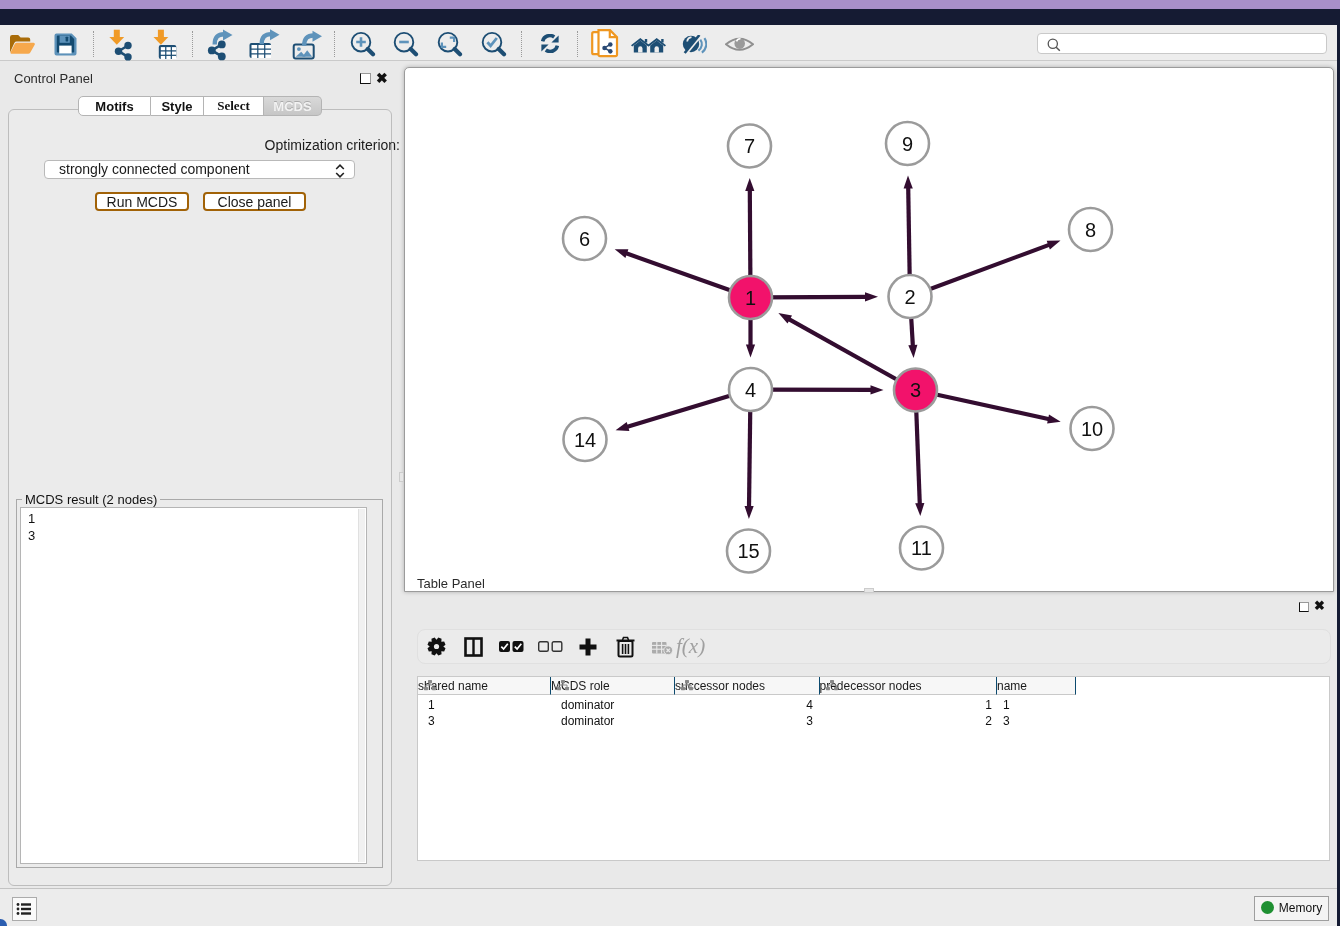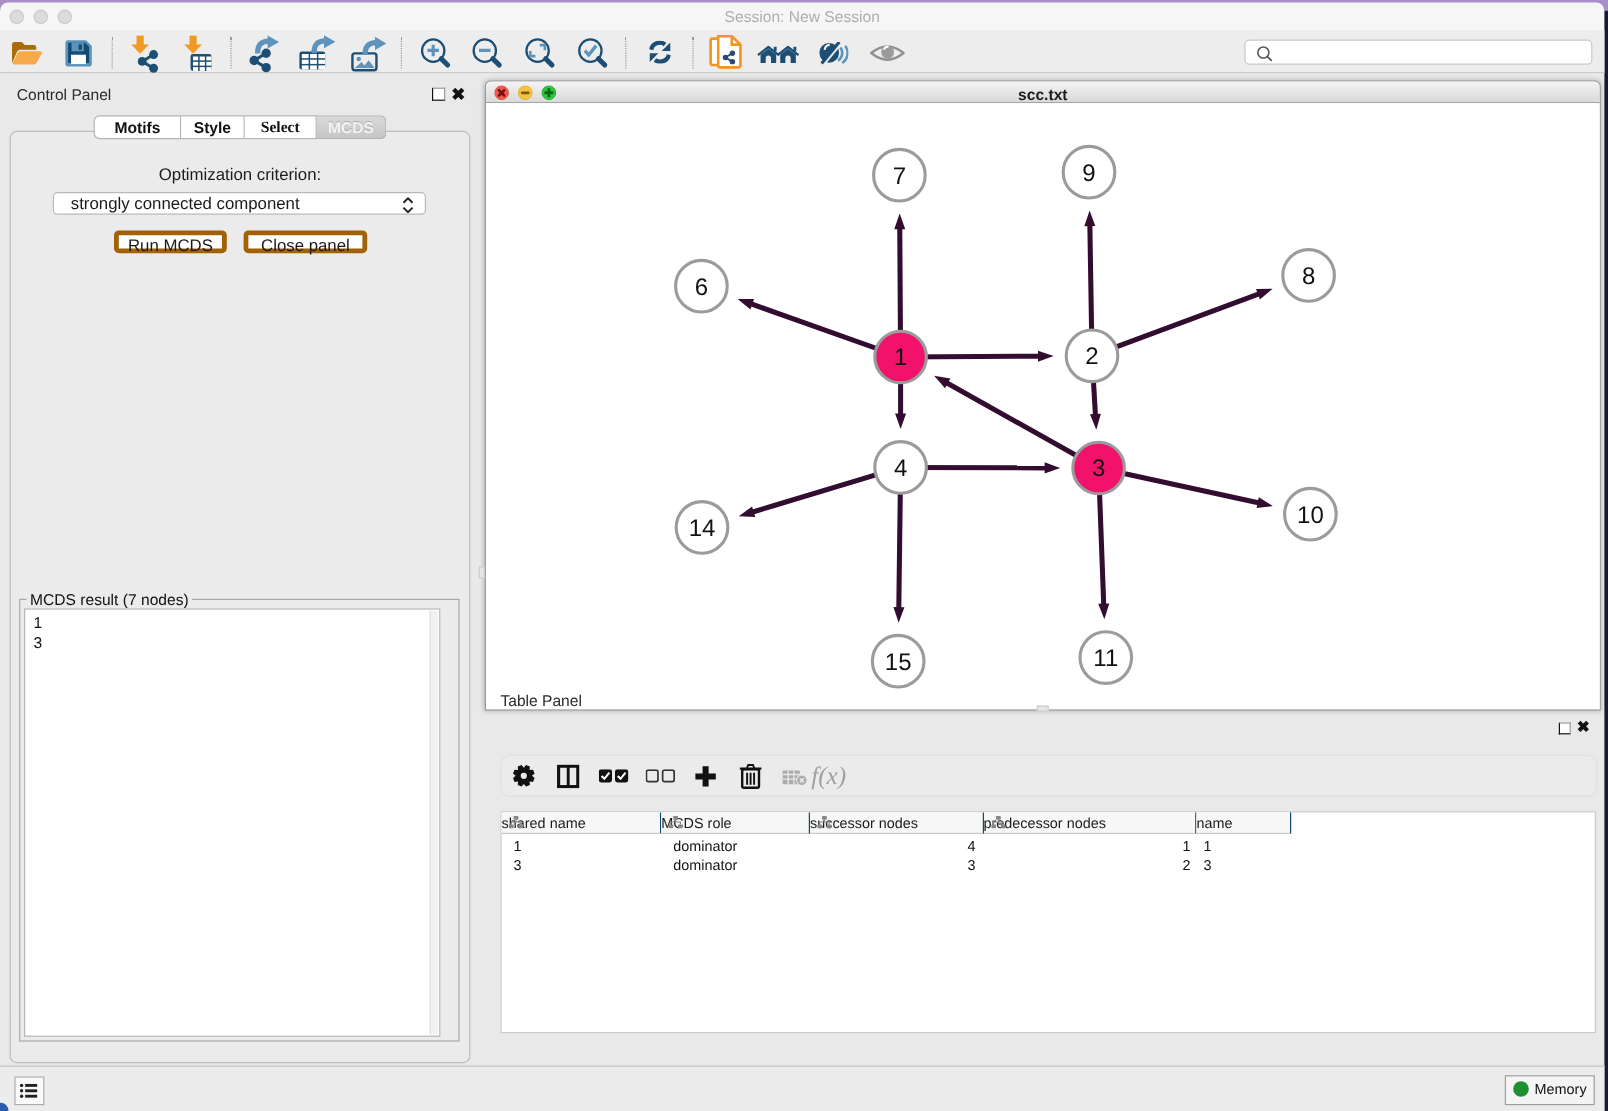--- a/index.html
+++ b/index.html
@@ -15,23 +15,23 @@
 .sep { top:6px; width:1px; height:26px; border-left:1px dotted #9a9a9a; position:absolute; }
 #searchbox { left:1037px; top:8px; width:290px; height:21px; background:#fff; border:1px solid #c9c9c9; border-radius:4px; }
 
 #cp-title { left:14px; top:71px; font-size:13px; color:#2b2b2b; }
 .tabbar { height:20px; display:flex; font-size:13px; }
 .tab { border:1px solid #b4b4b4; border-left:none; background:#fff; color:#111; display:flex; align-items:center; justify-content:center; font-weight:bold; }
 .tab.first { border-left:1px solid #b4b4b4; border-radius:5px 0 0 5px; }
 .tab.last { border-radius:0 5px 5px 0; }
 .tab.sel { background:linear-gradient(#d9d9d9,#c6c6c6); color:#f3f3f3; text-shadow:0 -1px 0 #aaa; }
 #cp-box { left:8px; top:109px; width:384px; height:777px; background:#ebebeb; border:1px solid #bdbdbd; border-radius:6px; }
-#opt-label { left:0px; top:137px; width:400px; text-align:center; font-size:14px; color:#1c1c1c; }
+#opt-label { left:0px; top:137px; width:400px; text-align:right; font-size:14px; color:#1c1c1c; }
 #dropdown { left:44px; top:160px; width:311px; height:19px; background:#fff; border:1px solid #b9b9b9; border-radius:4px; font-size:14px; color:#1a1a1a; line-height:17px; padding-left:14px; }
-.btn { background:#fff; border:4px solid #a16207; border-radius:4px; font-size:14px; color:#1a1a1a; text-align:center; line-height:17px; }
+.btn { background:#fff; border:2px solid #a16207; border-radius:4px; font-size:14px; color:#1a1a1a; text-align:center; line-height:17px; }
 #fieldset { left:16px; top:499px; width:367px; height:369px; border:1px solid #a9a9a9; }
 #legend { left:22px; top:492px; background:#ebebeb; font-size:13px; color:#111; padding:0 3px; }
 #resultbox { left:20px; top:507px; width:347px; height:357px; background:#fff; border:1px solid #b5b5b5; font-size:13px; color:#111; padding:3px 0 0 7px; line-height:16.5px; }
 #scrolltrack { left:358px; top:509px; width:7px; height:353px; background:#f1f1f1; border-left:1px solid #e0e0e0; }
 
 #netwin { left:404px; top:67px; width:930px; height:525px; background:#fff; border:1px solid #9b9b9b; border-radius:5px 5px 0 0; box-shadow:0 0 4px rgba(0,0,0,0.25); }
 #nettitle { left:0; top:0; width:100%; height:18px; background:linear-gradient(#f4f4f4,#d9d9d9); border-bottom:1px solid #a5a5a5; border-radius:5px 5px 0 0; }
 #nettitle .t { width:100%; top:2.5px; text-align:center; font-size:13px; font-weight:600; color:#1c1c1c; }
 
 #tp-title { left:417px; top:576px; font-size:13px; color:#2b2b2b; }
@@ -46,26 +46,20 @@
 #memBtn { left:1254px; top:896px; width:75px; height:25px; background:#f4f4f4; border:1px solid #9e9e9e; font-size:12px; color:#111; text-align:center; line-height:23px; }
 #listBtn { left:12px; top:897px; width:25px; height:24px; background:#fafafa; border:1px solid #ababab; }
 svg { display:block; }
 </style>
 </head>
 <body>
 <div id="purple" class="abs"></div>
 <div id="appwin" class="abs">
   <div class="abs" style="left:0;top:25px;width:1337px;height:901px;background:#e9e9e9;"></div>
 
-  <div id="titlebar" class="abs">
-    <div class="tl abs" style="left:8px;"></div>
-    <div class="tl abs" style="left:28px;"></div>
-    <div class="tl abs" style="left:48px;"></div>
-    <div id="title" class="abs">Session: New Session</div>
-  </div>
 
   <div id="toolbar" class="abs">
     <svg class="abs" style="left:8px;top:8px" width="28" height="22" viewBox="0 0 28 22">
         <path d="M2 19.5 V4.2 a2.2 2.2 0 0 1 2.2-2.2 h6 l2.4 2.4 h7.6 a2 2 0 0 1 2 2 v2.1 h-13.5 a2.8 2.8 0 0 0 -2.4 1.4 z" fill="#a96c09"></path>
         <path d="M8.9 9.7 h16.6 a1.4 1.4 0 0 1 1.2 2.1 l-4.4 7.6 a2.6 2.6 0 0 1 -2.2 1.3 H3.6 a1.1 1.1 0 0 1 -0.95-1.65 l4.1-8 a2.6 2.6 0 0 1 2.15-1.35 z" fill="#f6a84c"></path>
       </svg>
 <svg class="abs" style="left:54px;top:8px" width="23" height="23" viewBox="0 0 23 23">
         <path d="M0.5 2.5 a2 2 0 0 1 2-2 h15.2 l4.8 4.8 v15.2 a2 2 0 0 1 -2 2 h-18 a2 2 0 0 1 -2-2 z" fill="#5d92ba"></path>
         <path d="M2.8 3.4 a0.8 0.8 0 0 1 0.8-0.8 h13.2 l3.4 3.4 v12.8 a0.8 0.8 0 0 1 -0.8 0.8 H3.6 a0.8 0.8 0 0 1 -0.8-0.8 z" fill="#134a70"></path>
         <rect x="5.6" y="2.6" width="10.2" height="7.2" fill="#5d92ba"></rect>
@@ -246,36 +240,25 @@
   <div id="opt-label" class="abs">Optimization criterion:</div>
   <div id="dropdown" class="abs">strongly connected component
     <svg width="10" height="14" viewBox="0 0 10 14" style="position:absolute;right:9px;top:2.5px;">
         <path d="M1.2 5 L5 1.2 L8.8 5" fill="none" stroke="#222" stroke-width="1.6"></path>
         <path d="M1.2 9 L5 12.8 L8.8 9" fill="none" stroke="#222" stroke-width="1.6"></path>
       </svg>
   </div>
   <div class="btn abs" style="left:95px;top:192px;width:94px;height:19px;">Run MCDS</div>
   <div class="btn abs" style="left:203px;top:192px;width:103px;height:19px;">Close panel</div>
   <div id="fieldset" class="abs"></div>
-  <div id="legend" class="abs">MCDS result (7 nodes)</div>
+  <div id="legend" class="abs">MCDS result (2 nodes)</div>
   <div id="resultbox" class="abs">1<br>3</div>
   <div id="scrolltrack" class="abs"></div>
 
   <div id="netwin" class="abs">
-    <div id="nettitle" class="abs">
-      <svg class="abs" style="left:7px;top:2.5px" width="58" height="13" viewBox="0 0 58 13">
-        <circle cx="6" cy="6.3" r="5.7" fill="#ee5d52" stroke="#dd4a40" stroke-width="0.8"></circle>
-        <path d="M3.8 4.1 L8.2 8.5 M8.2 4.1 L3.8 8.5" stroke="#7c1210" stroke-width="2.2" stroke-linecap="round" transform="translate(0,0.1)"></path>
-        <circle cx="25.7" cy="6.3" r="5.7" fill="#f3c440" stroke="#e3ab25" stroke-width="0.8"></circle>
-        <rect x="22.2" y="5.2" width="7" height="2.4" rx="0.6" fill="#7d5a05"></rect>
-        <circle cx="45.4" cy="6.3" r="5.7" fill="#2fc73e" stroke="#1cab2c" stroke-width="0.8"></circle>
-        <path d="M45.4 2.6 V10 M41.7 6.3 H49.1" stroke="#0b6b14" stroke-width="2.4"></path>
-      </svg>
-      <div class="t abs">scc.txt</div>
-    </div>
     <div class="abs" style="left:0;top:19px;width:928px;height:504px;background:#fff;">
       <svg width="928" height="504" viewBox="0 0 928 504" font-family="Liberation Sans, sans-serif">
       <g id="GRAPH">
 <g stroke="#330d30" stroke-width="4.2" fill="#330d30">
 <line x1="345.5" y1="210.5" x2="344.8" y2="102.5"></line>
 <polygon stroke="none" points="344.7,91.0 349.4,104.0 340.2,104.0"></polygon>
 <line x1="345.5" y1="210.5" x2="220.5" y2="166.1"></line>
 <polygon stroke="none" points="209.7,162.2 223.4,162.2 220.4,170.9"></polygon>
 <line x1="345.5" y1="210.5" x2="461.5" y2="209.8"></line>
 <polygon stroke="none" points="473.0,209.7 460.0,214.4 460.0,205.2"></polygon>

